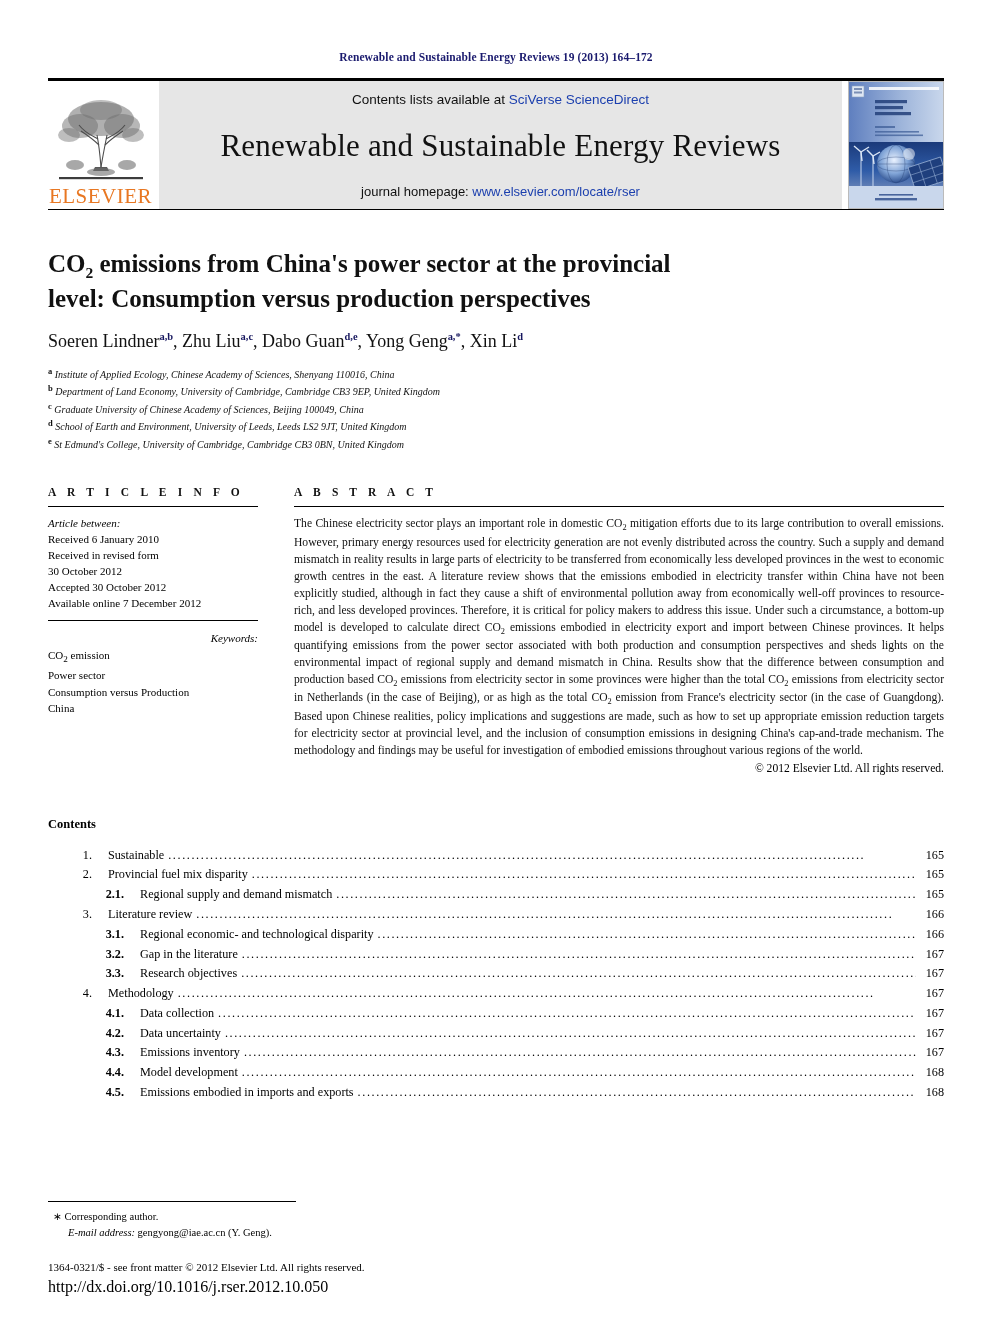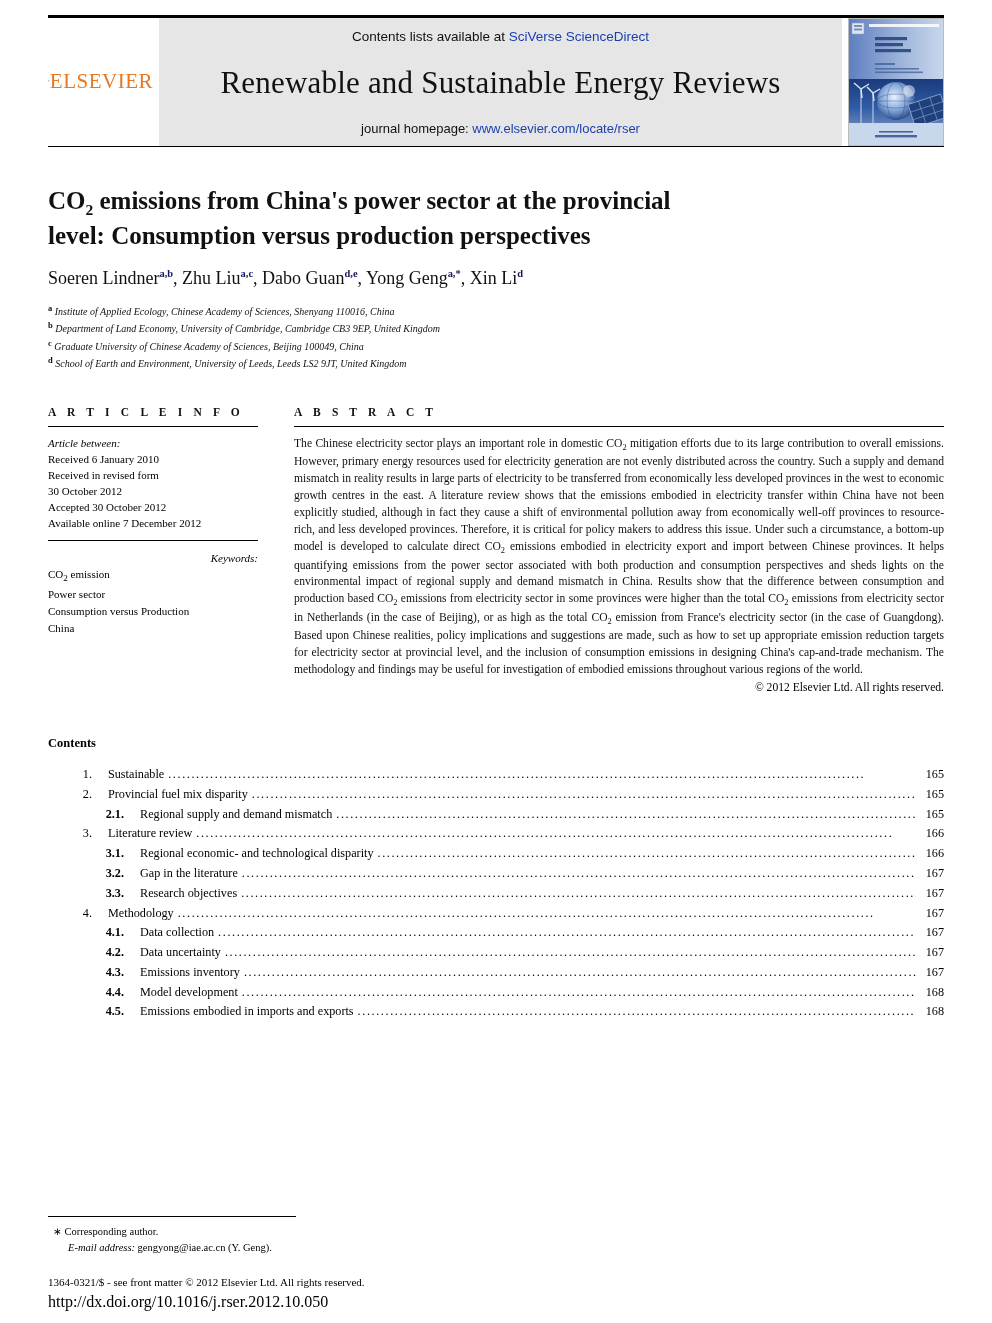--- a/index.html
+++ b/index.html
@@ -41,21 +41,21 @@
   }
   .masthead {
     display: flex;
     align-items: stretch;
     height: 128px;
   }
   .elsevier-logo {
     width: 105px;
     flex: 0 0 105px;
     display: flex;
-    flex-direction: row;
+    flex-direction: column;
     align-items: center;
     justify-content: flex-end;
     padding-bottom: 2px;
     box-sizing: border-box;
   }
   .tree-svg { display: block; }
   .elsevier-word {
     font-family: "Liberation Serif", serif;
     font-size: 21px;
     letter-spacing: 0.5px;
@@ -254,20 +254,21 @@
     font-size: 11px;
     line-height: 1.5;
   }
   .doi-line { font-size: 16px; line-height: 1.5; }
 </style>
 </head>
 <body>
 
 <div class="page">
 
+  <div class="running-head">Renewable and Sustainable Energy Reviews 19 (2013) 164–172</div>
 
   <div class="masthead-rule-top"></div>
 
   <div class="masthead">
 
     <div class="elsevier-logo">
       <svg class="tree-svg" width="92" height="92" viewBox="0 0 92 92">
         <g fill="#6f6f6f">
           <ellipse cx="46" cy="26" rx="33" ry="17" opacity="0.55"></ellipse>
           <ellipse cx="25" cy="33" rx="18" ry="12" opacity="0.5"></ellipse>
@@ -387,20 +388,21 @@
 
     <div class="authors">
       <span><span>Soeren Lindner</span><sup>a,b</sup></span>, <span><span>Zhu Liu</span><sup>a,c</sup></span>, <span><span>Dabo Guan</span><sup>d,e</sup></span>, <span><span>Yong Geng</span><sup>a,*</sup></span>, <span><span>Xin Li</span><sup>d</sup></span>
     </div>
 
     <div class="affiliations">
       <div><sup>a</sup> <span>Institute of Applied Ecology, Chinese Academy of Sciences, Shenyang 110016, China</span></div>
       <div><sup>b</sup> <span>Department of Land Economy, University of Cambridge, Cambridge CB3 9EP, United Kingdom</span></div>
       <div><sup>c</sup> <span>Graduate University of Chinese Academy of Sciences, Beijing 100049, China</span></div>
       <div><sup>d</sup> <span>School of Earth and Environment, University of Leeds, Leeds LS2 9JT, United Kingdom</span></div>
+      <div><sup>e</sup> <span>St Edmund's College, University of Cambridge, Cambridge CB3 0BN, United Kingdom</span></div>
     </div>
   </div>
 
   <div class="info-abstract">
 
     <div class="col-info">
       <div class="sec-head">A R T I C L E   I N F O</div>
       <div class="rule-thin"></div>
       <div class="hist-label">Article between:</div>
       <div class="hist-line">Received 6 January 2010</div>

